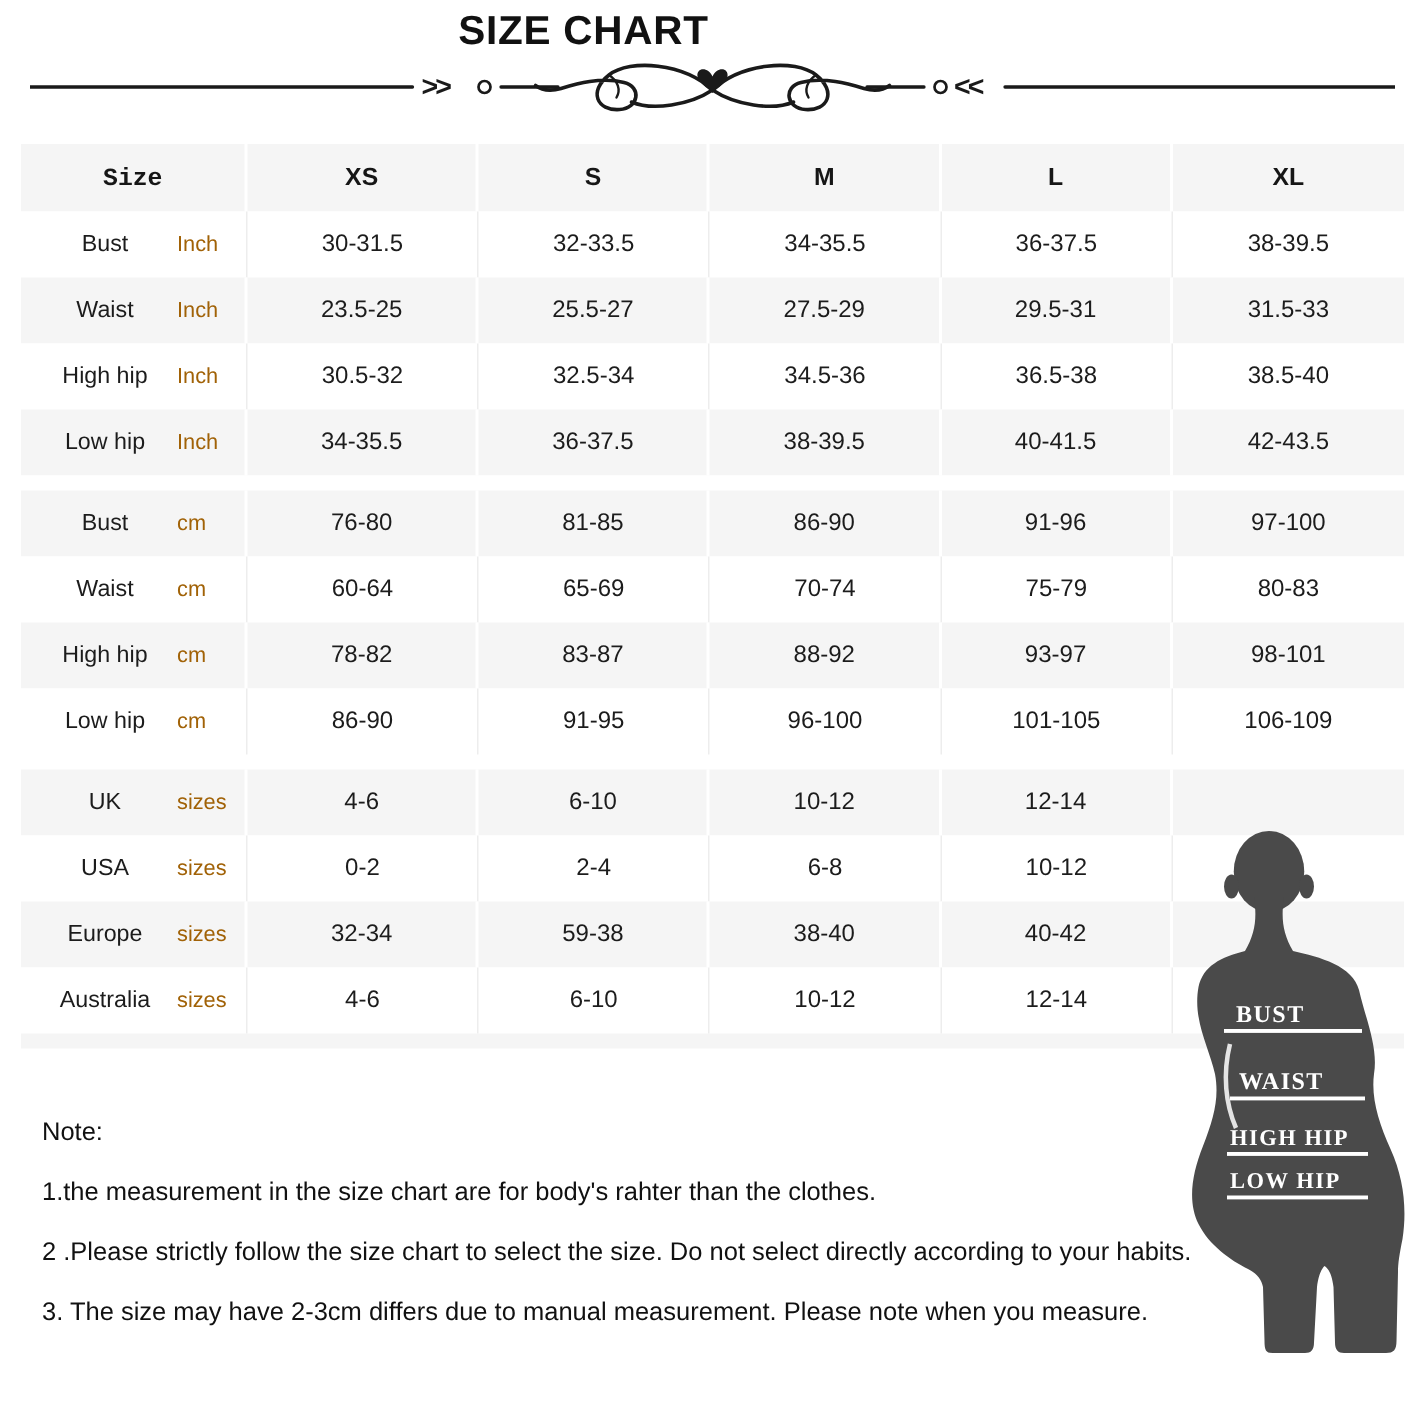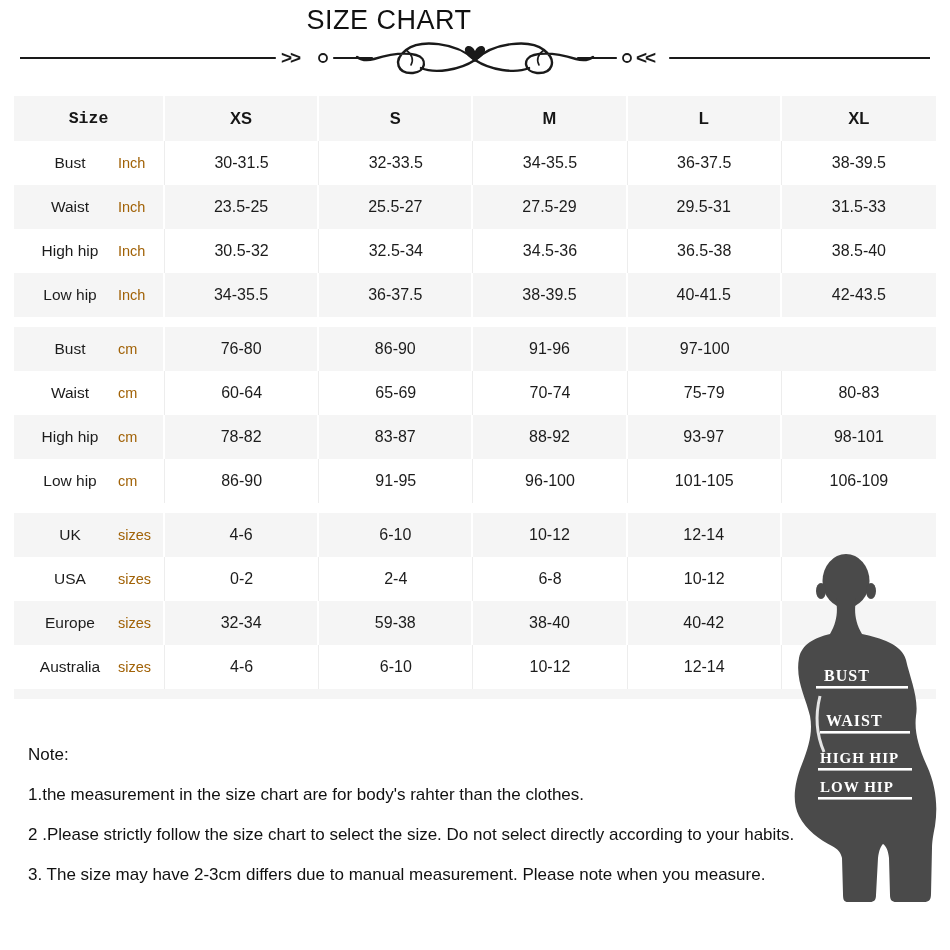--- a/index.html
+++ b/index.html
@@ -1,19 +1,19 @@
 <!DOCTYPE html>
 <html><head>
 <meta charset="utf-8">
 <style>
   html,body{margin:0;padding:0;background:#fff;}
   .page{position:relative;width:950px;height:950px;background:#fff;overflow:hidden;
         font-family:"Liberation Sans",sans-serif;color:#1a1a1a;}
   .title{position:absolute;top:5px;left:0;width:778px;text-align:center;
-         font-size:27px;font-weight:normal;letter-spacing:.5px;color:#111;}
+         font-size:27px;font-weight:bold;letter-spacing:.5px;color:#111;}
   .divider{position:absolute;top:40px;left:20px;width:910px;height:36px;}
   
   .sizetable{position:absolute;top:96px;left:14px;width:922px;}
   .trow{display:grid;grid-template-columns:151px repeat(5,1fr);height:44px;}
   .trow.head{height:45px;background:#f5f5f5;}
   .g{background:#f5f5f5;}
   .w{background:#fff;}
   .tgap{height:10px;background:#fff;}
   .tbottom{height:10px;background:#f5f5f5;}
   .cell{display:flex;align-items:center;justify-content:center;box-sizing:border-box;
@@ -124,20 +124,21 @@
 
     <div class="tgap"></div>
 
     <div class="tgroup">
       <div class="trow g">
         <div class="cell labelcell">
           <span class="rname">Bust</span>
           <span class="runit">cm</span>
         </div>
         <div class="cell">76-80</div>
+        <div class="cell">81-85</div>
         <div class="cell">86-90</div>
         <div class="cell">91-96</div>
         <div class="cell">97-100</div>
       </div>
       <div class="trow w">
         <div class="cell labelcell">
           <span class="rname">Waist</span>
           <span class="runit">cm</span>
         </div>
         <div class="cell">60-64</div>

